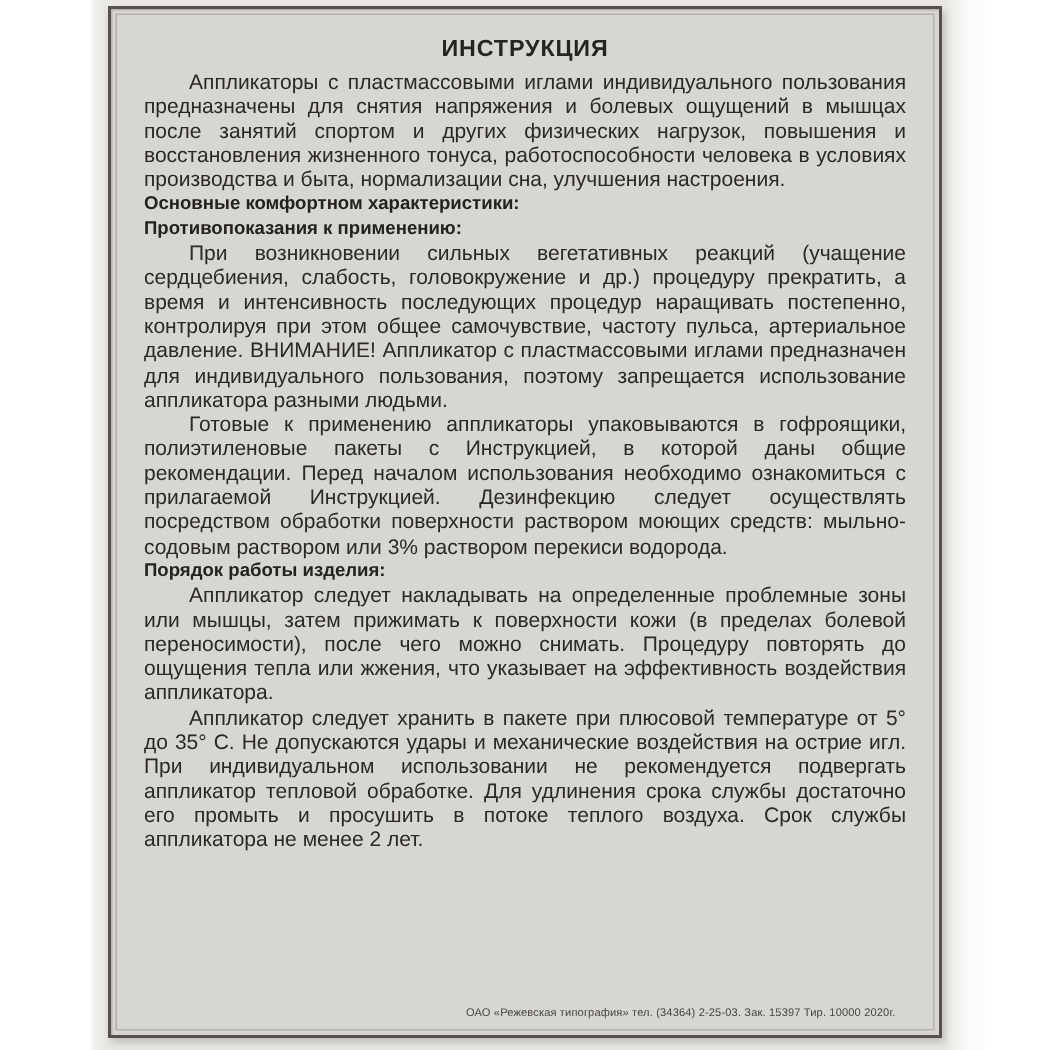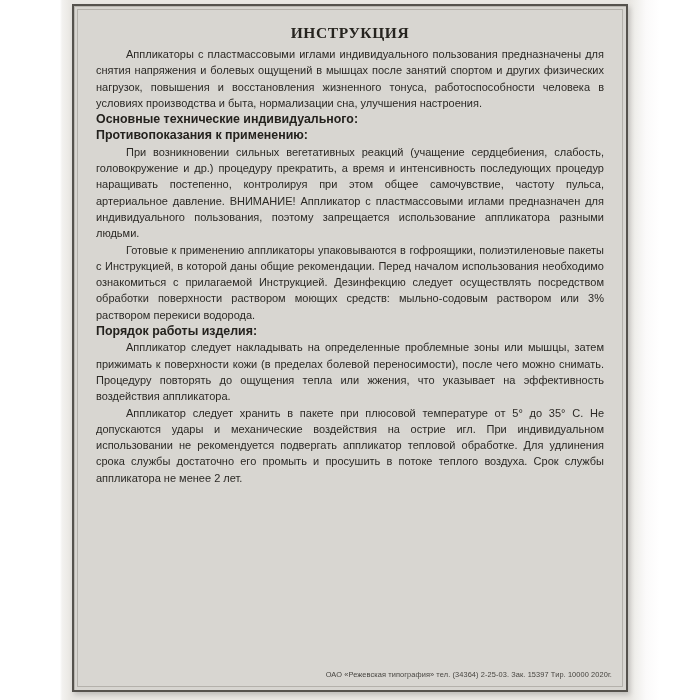--- a/index.html
+++ b/index.html
@@ -52,54 +52,53 @@
   }
 
   
   .title-main {
     text-align: center;
     font-size: 15.5px;
     font-weight: bold;
     letter-spacing: 0.6px;
     color: #26241f;
     margin: 5px 0 4px 0;
-    font-family: Liberation Serif, serif;
   }
   .title-sub {
     text-align: center;
     font-size: 13.6px;
     font-weight: bold;
     color: #26241f;
     margin: 0 0 6px 0;
     letter-spacing: 0.05px;
   }
 
   
   .section-heading {
     font-size: 12.4px;
     font-weight: bold;
     color: #24221e;
     margin: 0;
     line-height: 16.3px;
     white-space: nowrap;
   }
   .para {
-    font-size: 11px;
+    font-size: 14px;
     color: #2b2925;
     margin: 0;
     line-height: 16.3px;
     text-align: justify;
     text-indent: 30px;
     hyphens: none;
   }
   .para:last-child { text-align-last: left; }
 
   .footer {
     position: absolute;
-    right: 10px;
+    right: 25px;
     bottom: 7px;
     font-size: 7.4px;
     color: #46443f;
     letter-spacing: 0.1px;
     white-space: nowrap;
   }
 </style>
 </head>
 <body>
 
@@ -109,21 +108,21 @@
 
       <div class="title-main">ИНСТРУКЦИЯ</div>
 
       <div>
 
         <div>
           <p class="para">Аппликаторы с пластмассовыми иглами индивидуального пользования предназначены для снятия напряжения и болевых ощущений в мышцах после занятий спортом и других физических нагрузок, повышения и восстановления жизненного тонуса, работоспособности человека в условиях производства и быта, нормализации сна, улучшения настроения.</p>
         </div>
 
         <div>
-          <div class="section-heading">Основные технические индивидуального:</div>
+          <div class="section-heading">Основные комфортном характеристики:</div>
         </div>
 
         <div>
           <div class="section-heading">Противопоказания к применению:</div>
           <p class="para">При возникновении сильных вегетативных реакций (учащение сердцебиения, слабость, головокружение и др.) процедуру прекратить, а время и интенсивность последующих процедур наращивать постепенно, контролируя при этом общее самочувствие, частоту пульса, артериальное давление. ВНИМАНИЕ! Аппликатор с пластмассовыми иглами предназначен для индивидуального пользования, поэтому запрещается использование аппликатора разными людьми.</p>
         </div>
 
         <div>
           <p class="para">Готовые к применению аппликаторы упаковываются в гофроящики, полиэтиленовые пакеты с Инструкцией, в которой даны общие рекомендации. Перед началом использования необходимо ознакомиться с прилагаемой Инструкцией. Дезинфекцию следует осуществлять посредством обработки поверхности раствором моющих средств: мыльно-содовым раствором или 3% раствором перекиси водорода.</p>
         </div>

